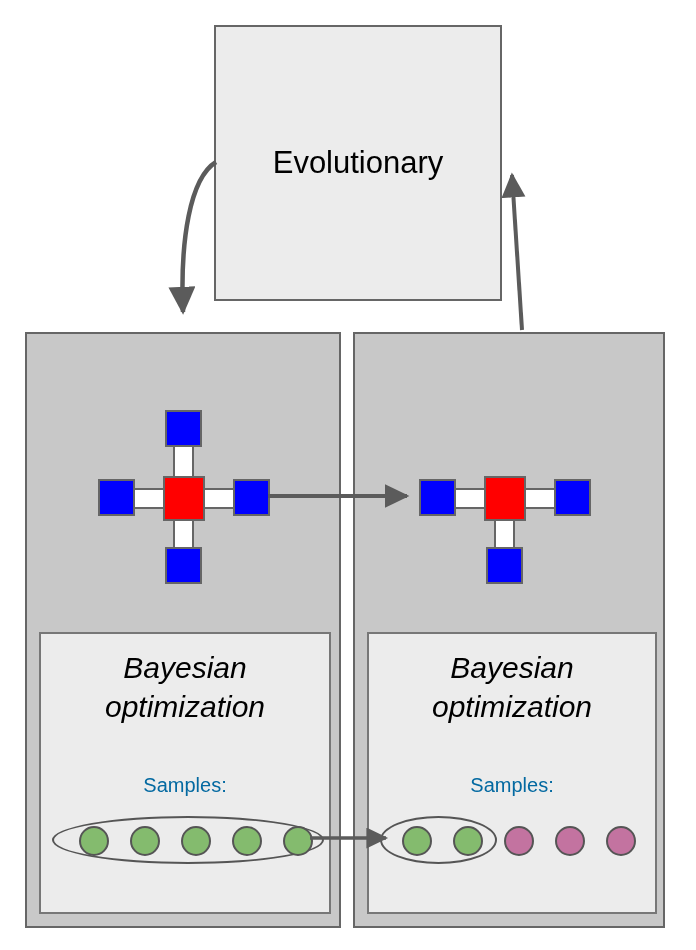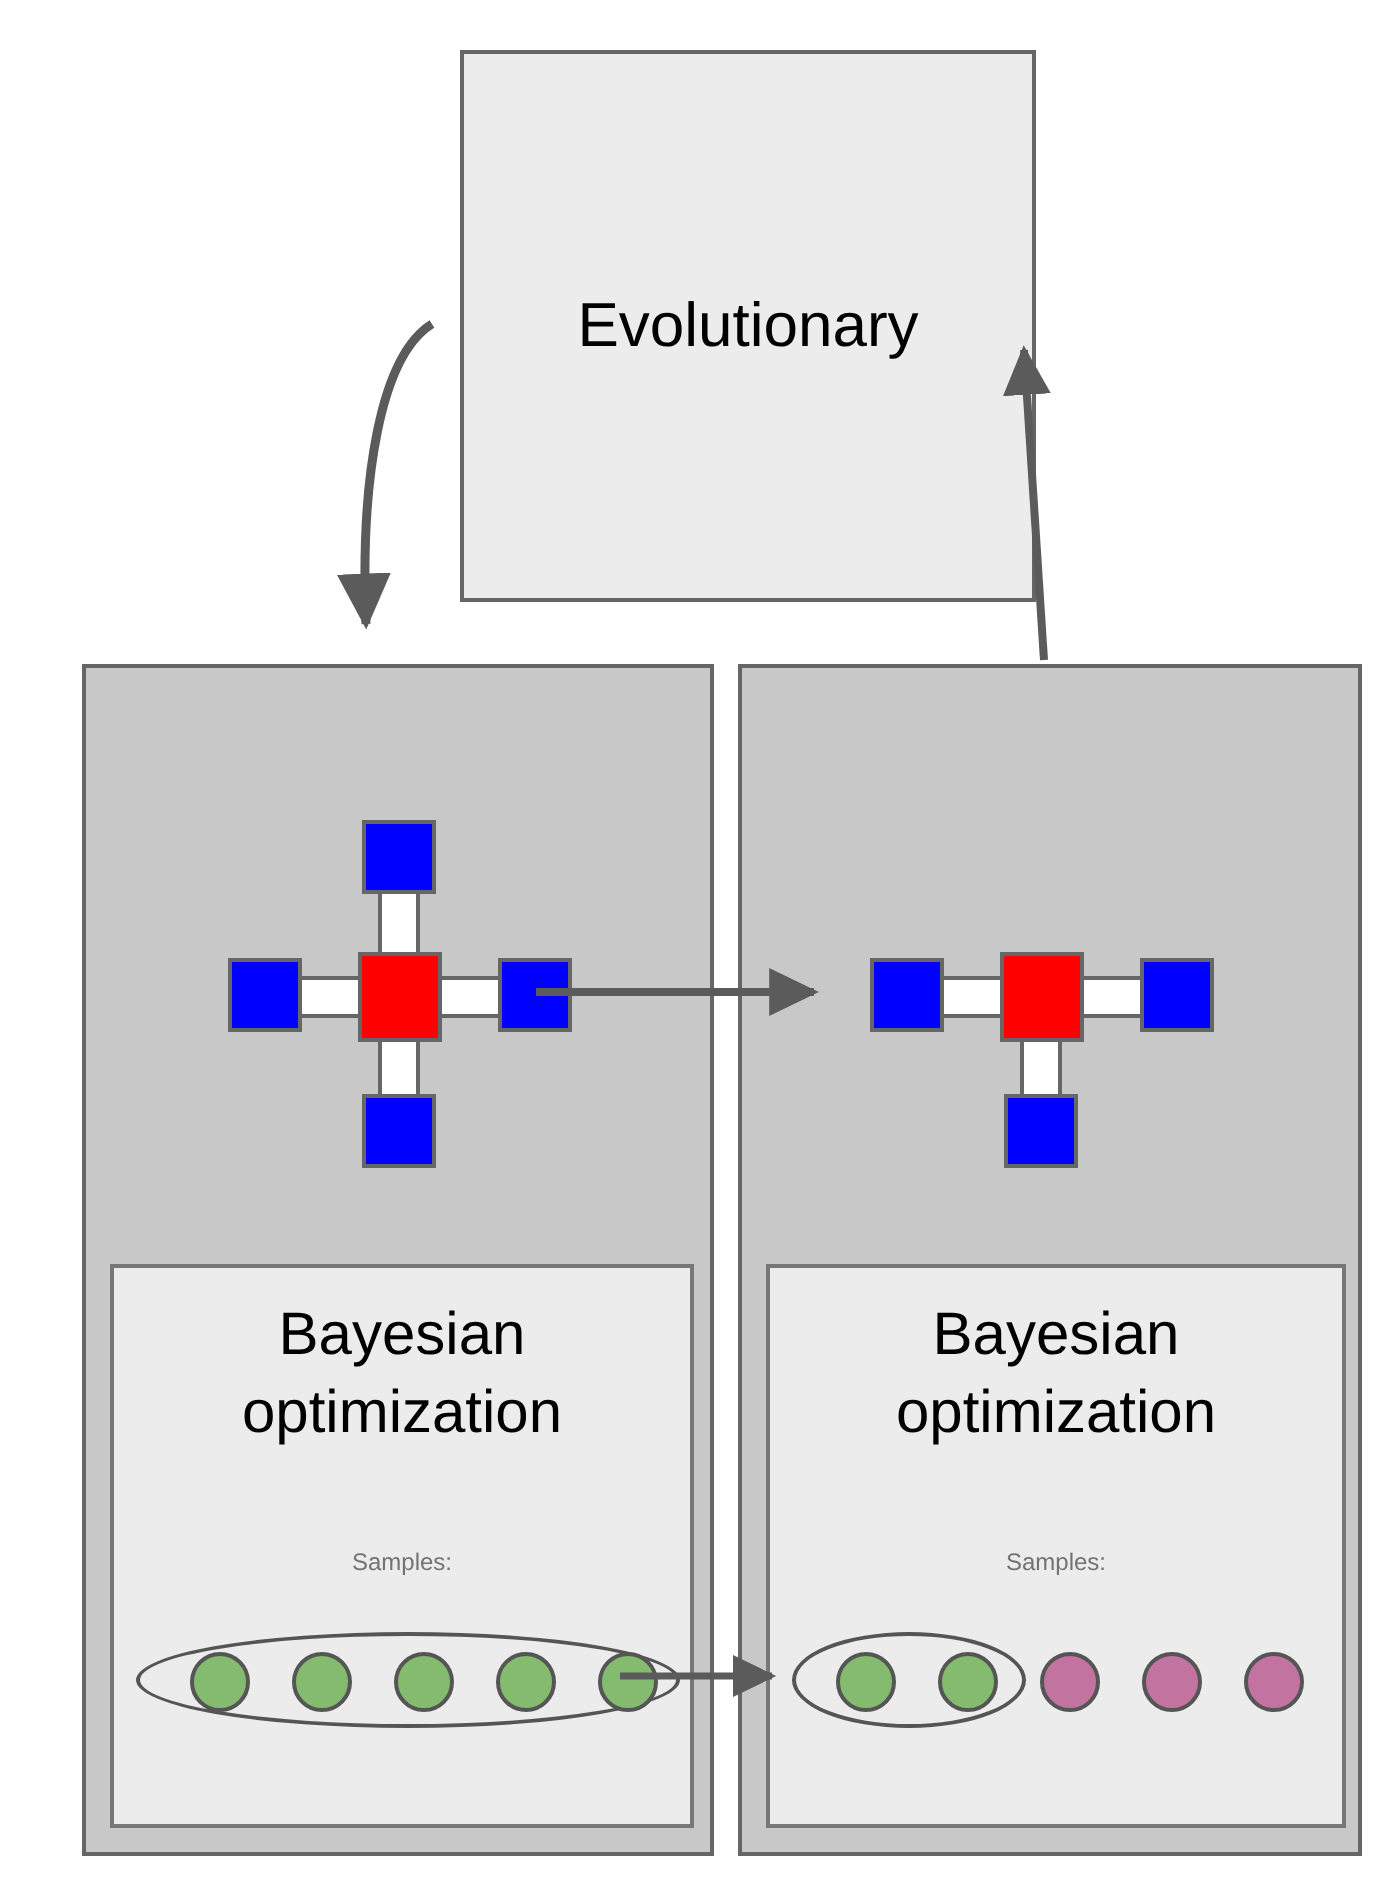--- a/index.html
+++ b/index.html
@@ -21,21 +21,20 @@
     height: 950px;
   }
   .box {
     position: absolute;
     box-sizing: border-box;
     border: 2px solid #666666;
     display: flex;
     align-items: center;
     justify-content: center;
     text-align: center;
-    margin-left: 16px;
   }
   .ea-box {
     left: 214px; top: 25px;
     width: 288px; height: 276px;
     background: #ececec;
     font-size: 31px;
     color: #000000;
     line-height: 1.28;
   }
   .panel {
@@ -69,28 +68,29 @@
   }
   .panel-offspring .bo-box { width: 290px; }
   .bo-title {
     position: absolute;
     top: 14px;
     left: 0; right: 0;
     text-align: center;
     font-size: 30px;
     line-height: 1.3;
     color: #000000;
+    font-style: italic;
   }
   .bo-samples-label {
     position: absolute;
     top: 140px;
     left: 0; right: 0;
     text-align: center;
-    font-size: 12px;
-    color: #737373;
+    font-size: 20px;
+    color: #0369a1;
   }
   svg.overlay {
     position: absolute;
     left: 0; top: 0;
     width: 696px;
     height: 950px;
     pointer-events: none;
   }
   .node {
     position: absolute;

